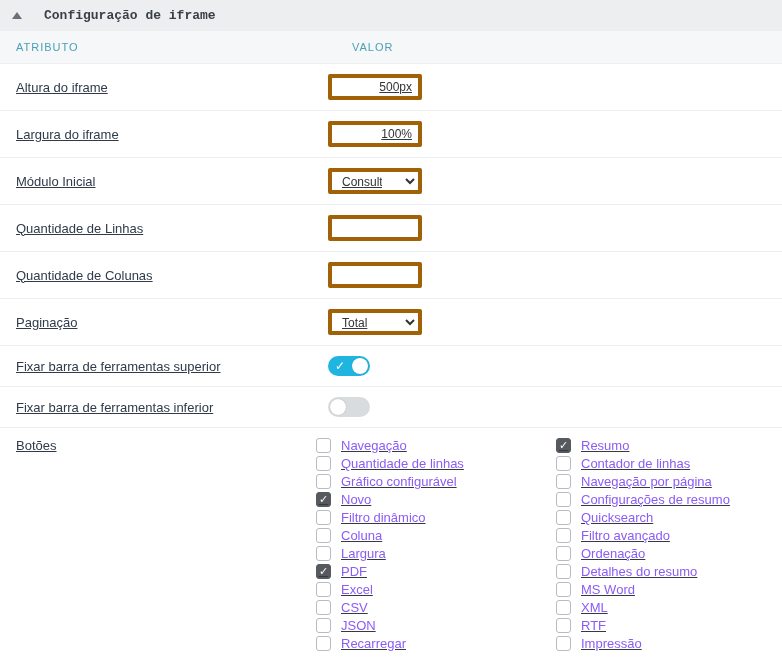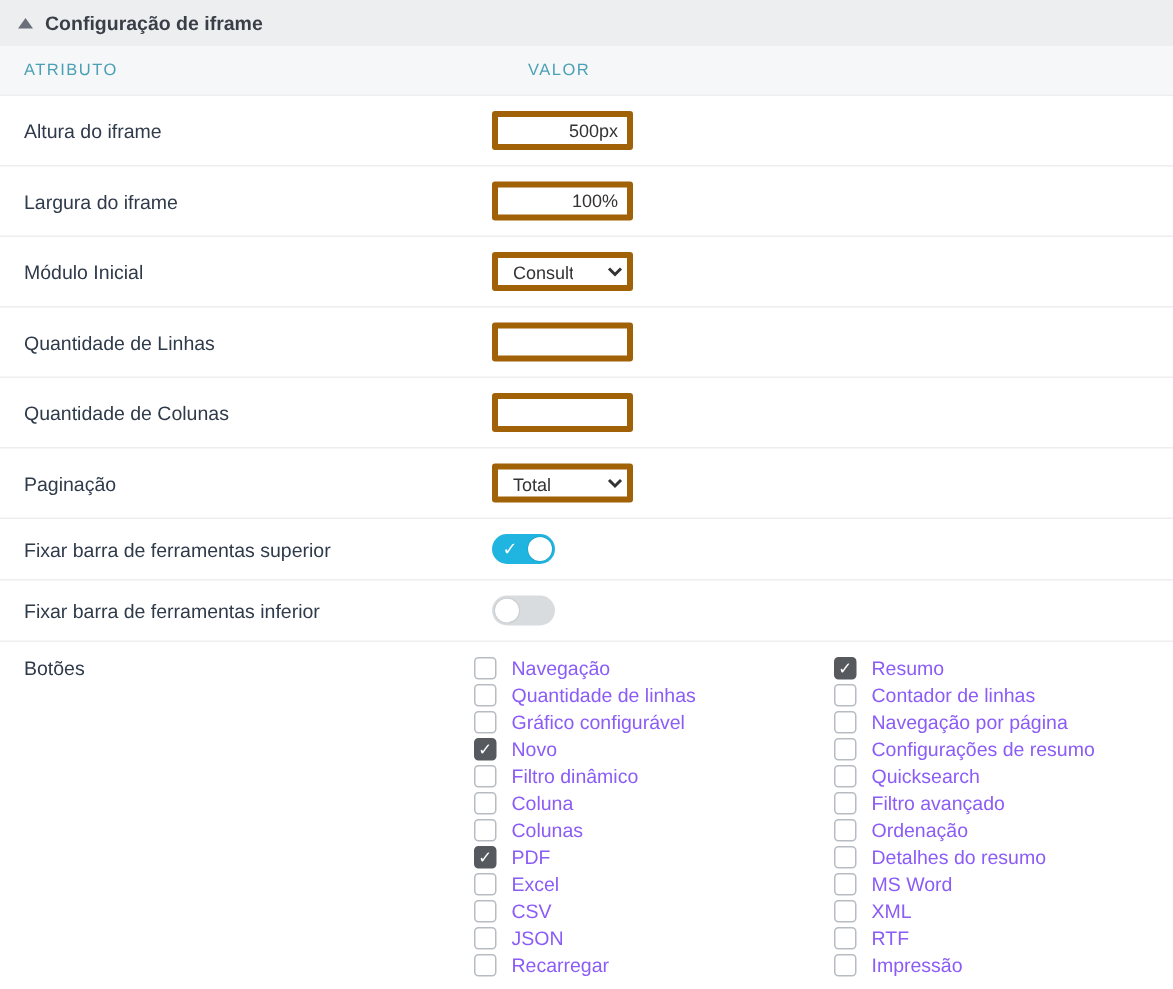--- a/index.html
+++ b/index.html
@@ -9,21 +9,22 @@
     font-size: 13px;
     color: #333a45;
     background: #fff;
     width: 782px;
   }
   .panel-header {
     background: #edeef0;
     padding: 8px 12px;
     display: flex;
     align-items: center;
-    gap: 6px;
+    gap: 20px;
+    font-family: Liberation Mono, monospace;
   }
   .panel-header .title {
     font-weight: bold;
     color: #3a3f47;
   }
   .tri {
     width: 0; height: 0;
     border-left: 5px solid transparent;
     border-right: 5px solid transparent;
     border-bottom: 7px solid #6a7079;
@@ -38,20 +39,21 @@
     font-size: 11px;
     letter-spacing: 1px;
   }
   .col-headers .col-attr { width: 312px; }
   .col-headers .col-val { flex: 1; margin-left: 24px; }
   .row {
     display: flex;
     align-items: center;
     padding: 10px 16px;
     border-top: 1px solid #eceef0;
+    text-decoration: underline;
   }
   .row.tall { align-items: flex-start; }
   .row .label {
     width: 312px;
     color: #2f3a4a;
   }
   .row .value {
     flex: 1;
     display: flex;
     align-items: center;
@@ -230,21 +232,21 @@
           <div class="chk-row">
             <span class="chk"></span>
             <span class="chk-label">Filtro dinâmico</span>
           </div>
           <div class="chk-row">
             <span class="chk"></span>
             <span class="chk-label">Coluna</span>
           </div>
           <div class="chk-row">
             <span class="chk"></span>
-            <span class="chk-label">Colunas</span>
+            <span class="chk-label">Largura</span>
           </div>
           <div class="chk-row">
             <span class="chk checked">✓</span>
             <span class="chk-label">PDF</span>
           </div>
           <div class="chk-row">
             <span class="chk"></span>
             <span class="chk-label">Excel</span>
           </div>
           <div class="chk-row">

